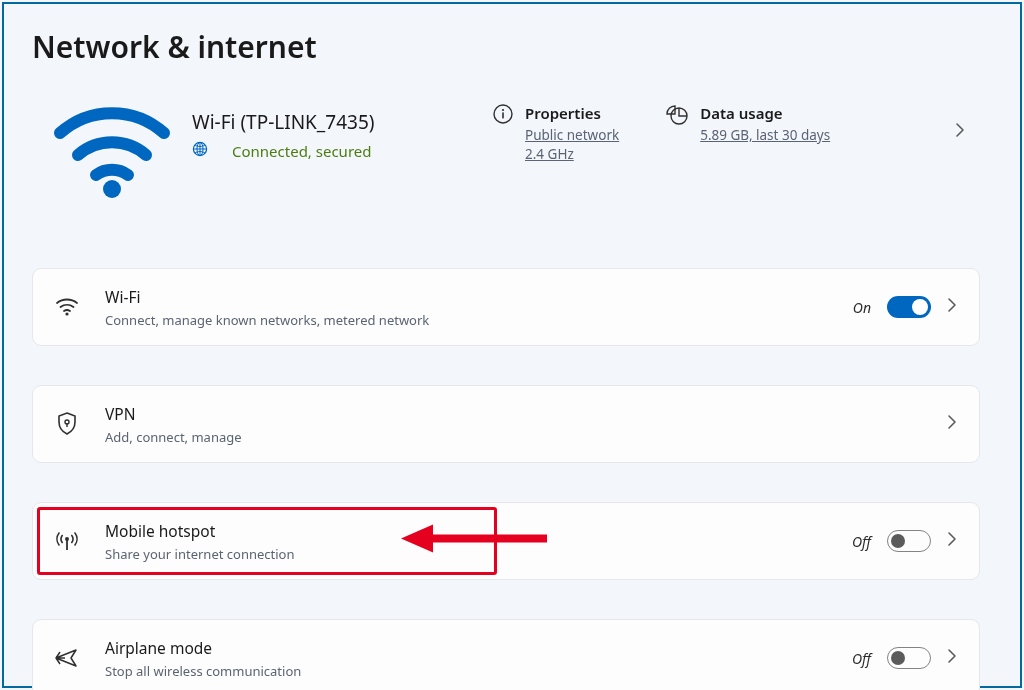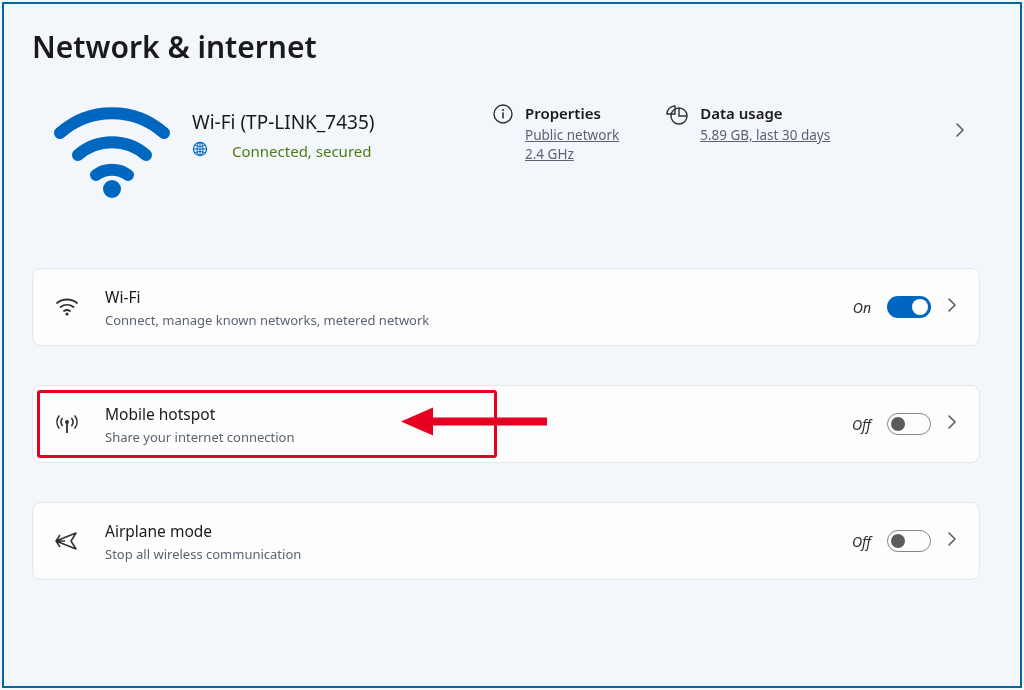--- a/index.html
+++ b/index.html
@@ -156,20 +156,38 @@
     </div>
     <div class="trail">
       <span class="state-text">On</span>
       <div class="toggle-on"></div>
       <span><svg class="chev" width="10" height="16" viewBox="0 0 10 16">
               <path d="M2 2l6 6-6 6" fill="none" stroke="#5b5b5b" stroke-width="1.6" stroke-linecap="round" stroke-linejoin="round"></path>
             </svg></span>
     </div>
   </div>
 
+  <div class="row">
+    <div class="ico">
+      <svg width="22" height="26" viewBox="0 0 22 26">
+            <path d="M11 2l8 3v6c0 6-4 10-8 12-4-2-8-6-8-12V5l8-3z" fill="none" stroke="#303030" stroke-width="1.6"></path>
+            <circle cx="11" cy="11" r="2" fill="none" stroke="#303030" stroke-width="1.4"></circle>
+            <rect x="10.3" y="12" width="1.4" height="4" fill="#303030"></rect>
+          </svg>
+    </div>
+    <div class="txt">
+      <div class="title">VPN</div>
+      <div class="sub">Add, connect, manage</div>
+    </div>
+    <div class="trail">
+      <span><svg class="chev" width="10" height="16" viewBox="0 0 10 16">
+              <path d="M2 2l6 6-6 6" fill="none" stroke="#5b5b5b" stroke-width="1.6" stroke-linecap="round" stroke-linejoin="round"></path>
+            </svg></span>
+    </div>
+  </div>
 
   <div class="row">
     <div class="annot-box"></div>
     <div class="annot-arrow">
       <svg width="160" height="40" viewBox="0 0 160 40">
         <line x1="150" y1="20" x2="30" y2="20" stroke="#e6001f" stroke-width="8"></line>
         <polygon points="4,20 36,6 36,34" fill="#e6001f"></polygon>
       </svg>
     </div>
     <div class="ico">

